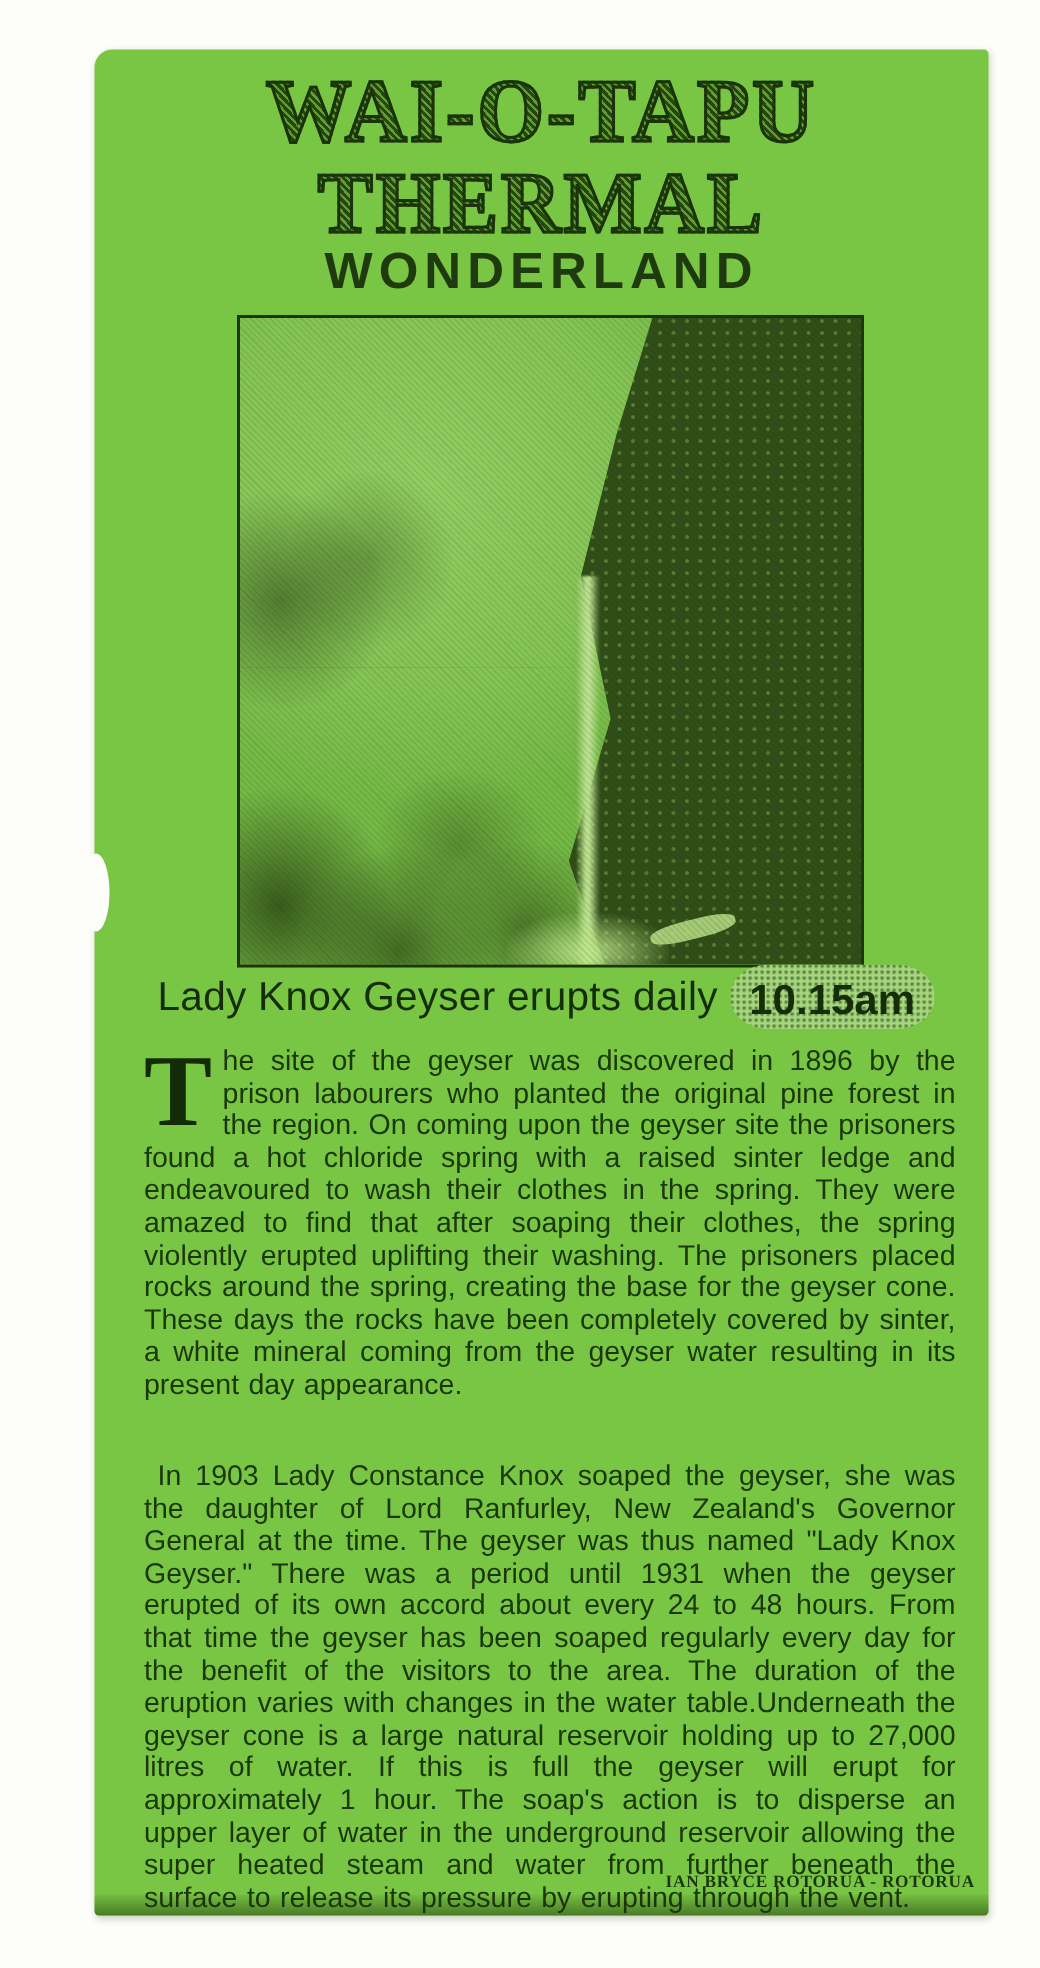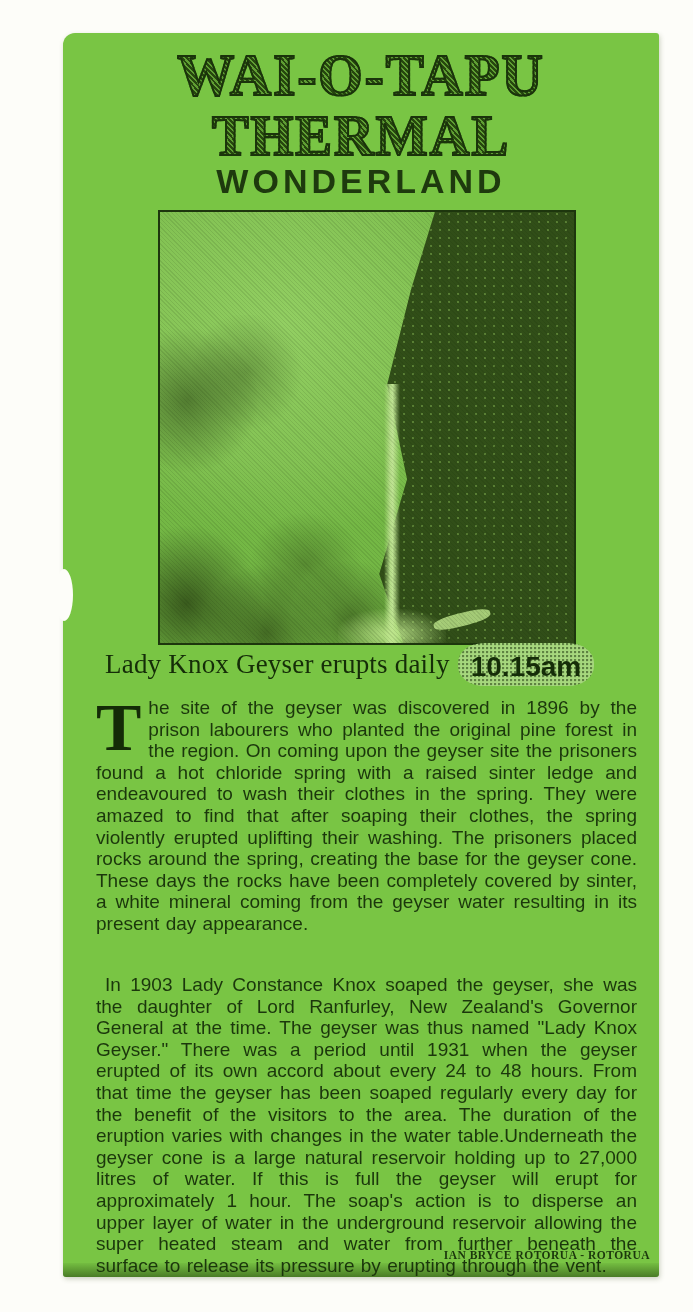--- a/index.html
+++ b/index.html
@@ -89,21 +89,21 @@
   .ph-texture {
     inset:0;
     background:repeating-linear-gradient(45deg, rgba(18,38,6,0.10) 0 1px, rgba(0,0,0,0) 1px 3px);
   }
 
   
   .caption-row {
     position:absolute; left:42px; top:610px; width:556px;
     display:flex; align-items:center; white-space:nowrap;
   }
-  .caption-text { font-size:27px; color:#152d08; letter-spacing:0.2px;font-family:Liberation Serif, serif; }
+  .caption-text { font-size:27px; color:#152d08; letter-spacing:0.2px; }
   .caption-time {
     margin-left:8px; padding:8px 13px 3px 13px;
     font-size:28px; font-weight:bold; color:#152d08;
     background-color:#a6d77d;
     background-image:radial-gradient(circle at 1px 1px, rgba(22,45,8,0.5) 0.8px, transparent 1.7px);
     background-size:4px 4px;
     border-radius:26px / 20px;
   }
 
   

